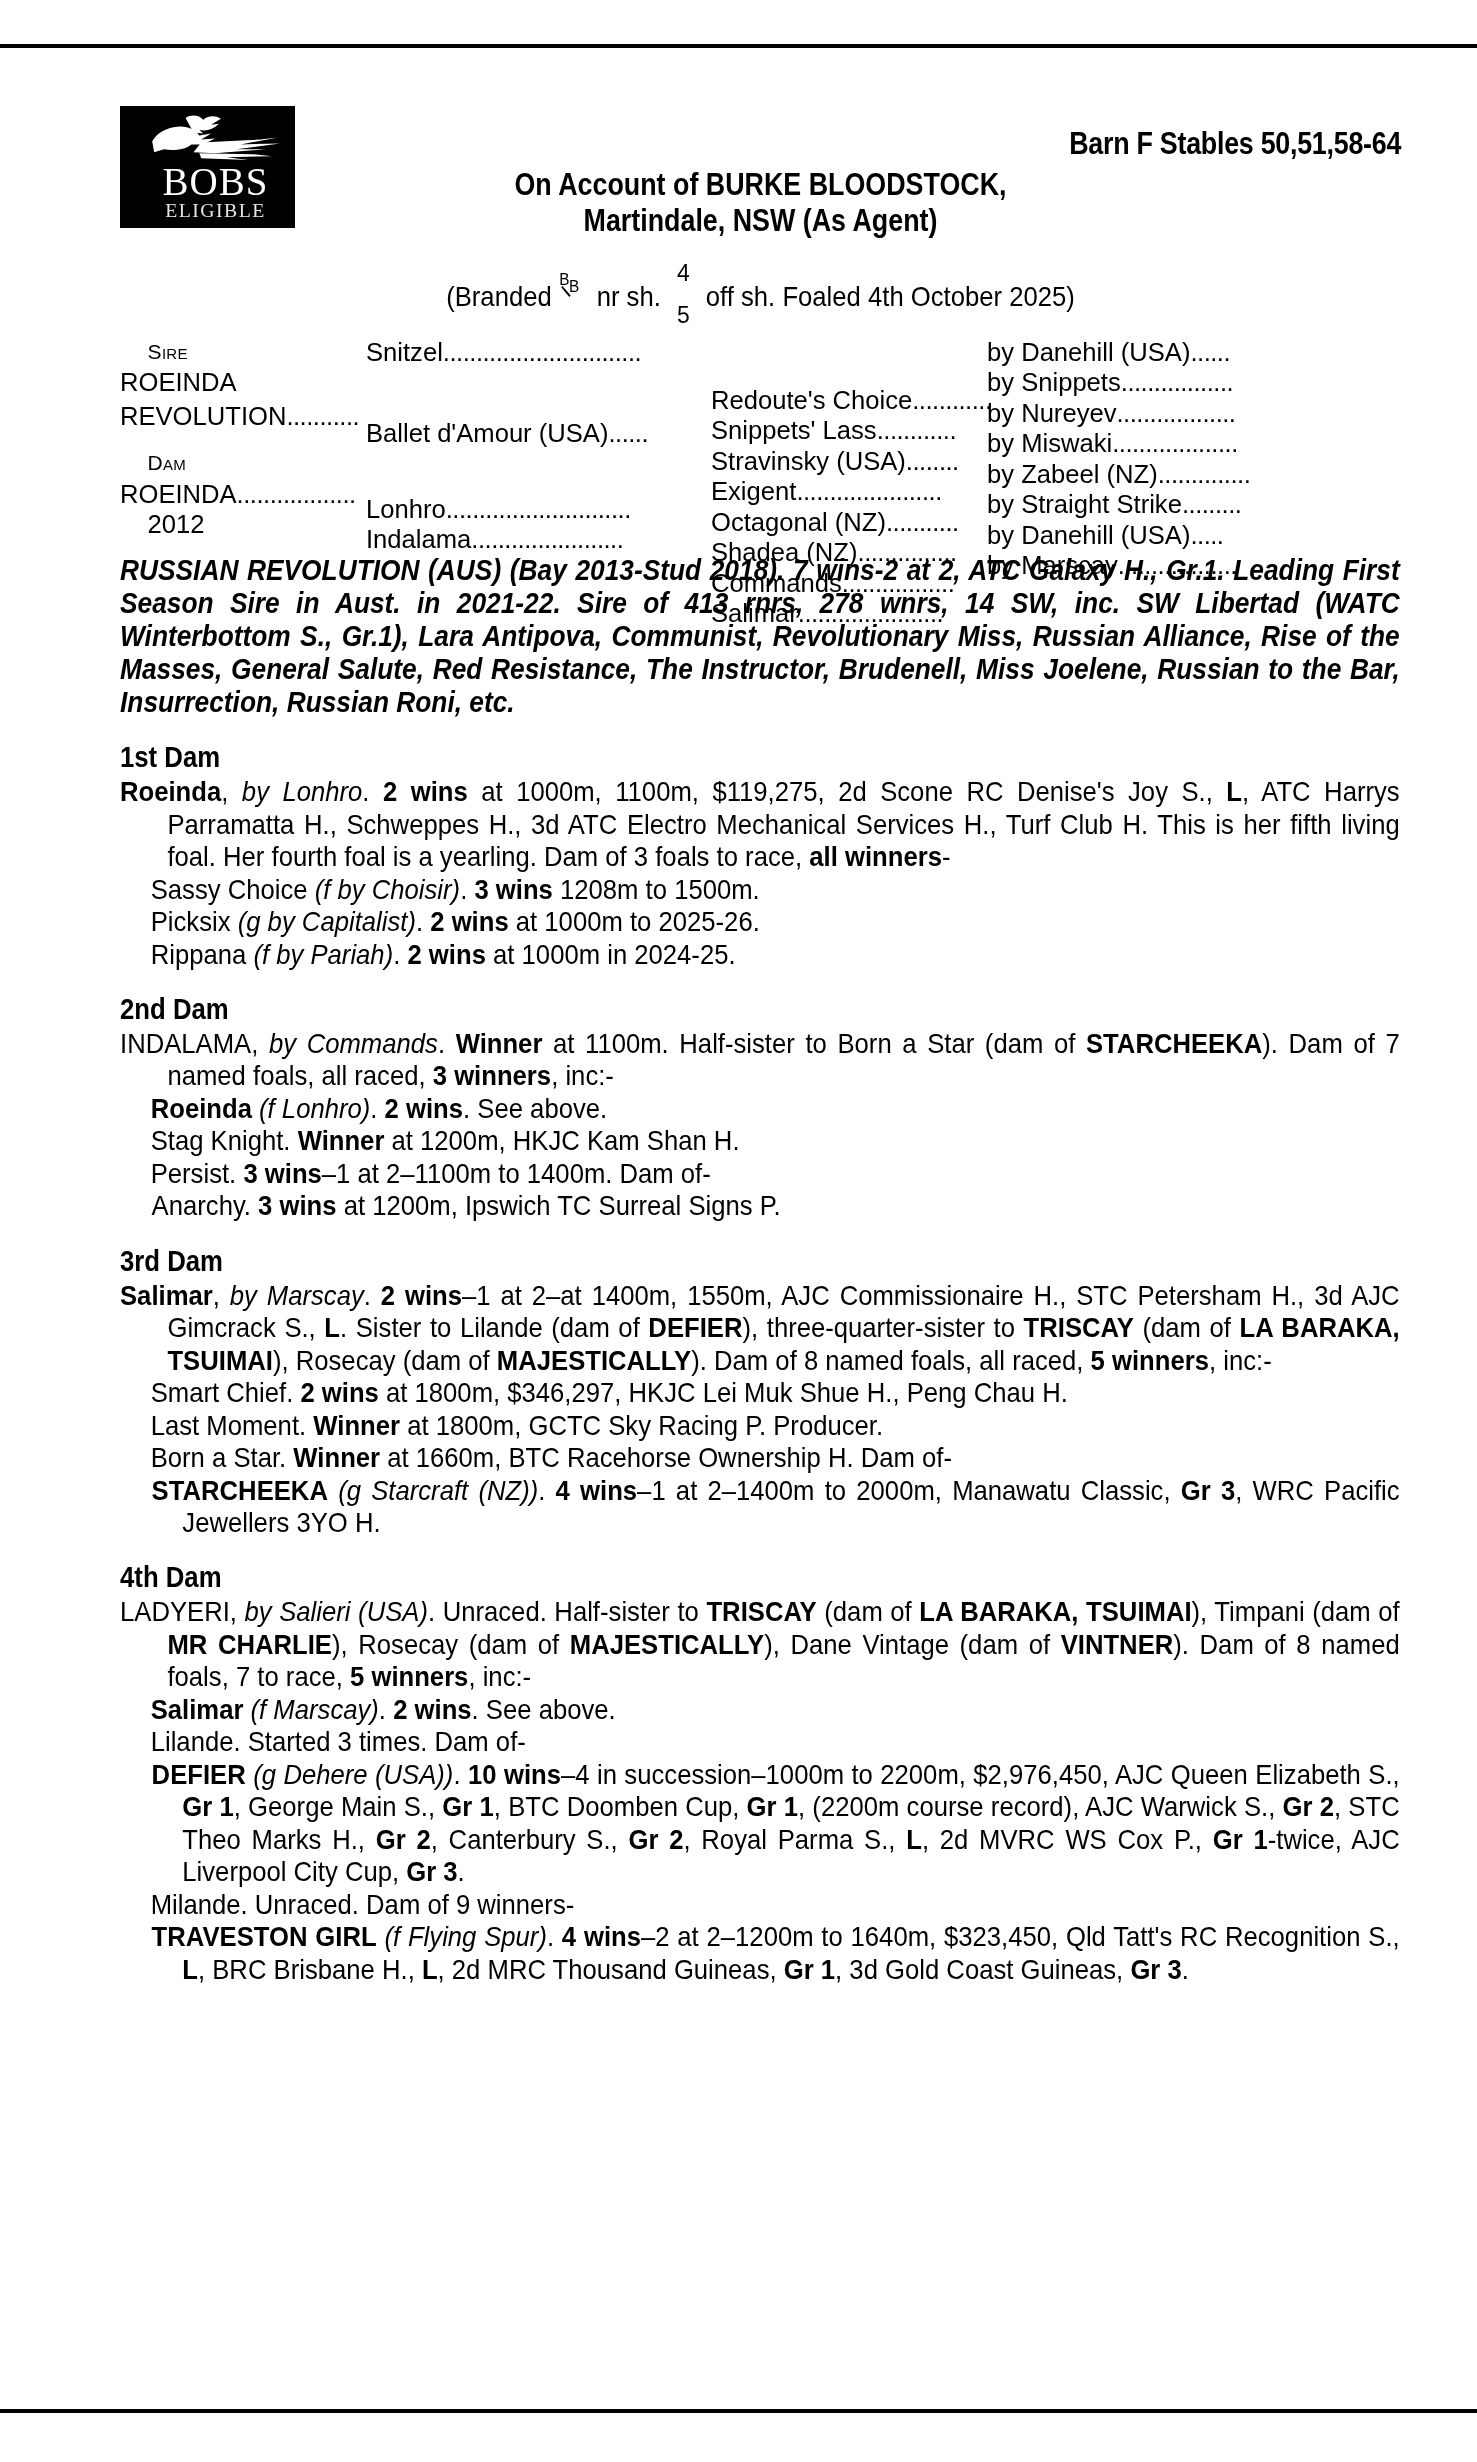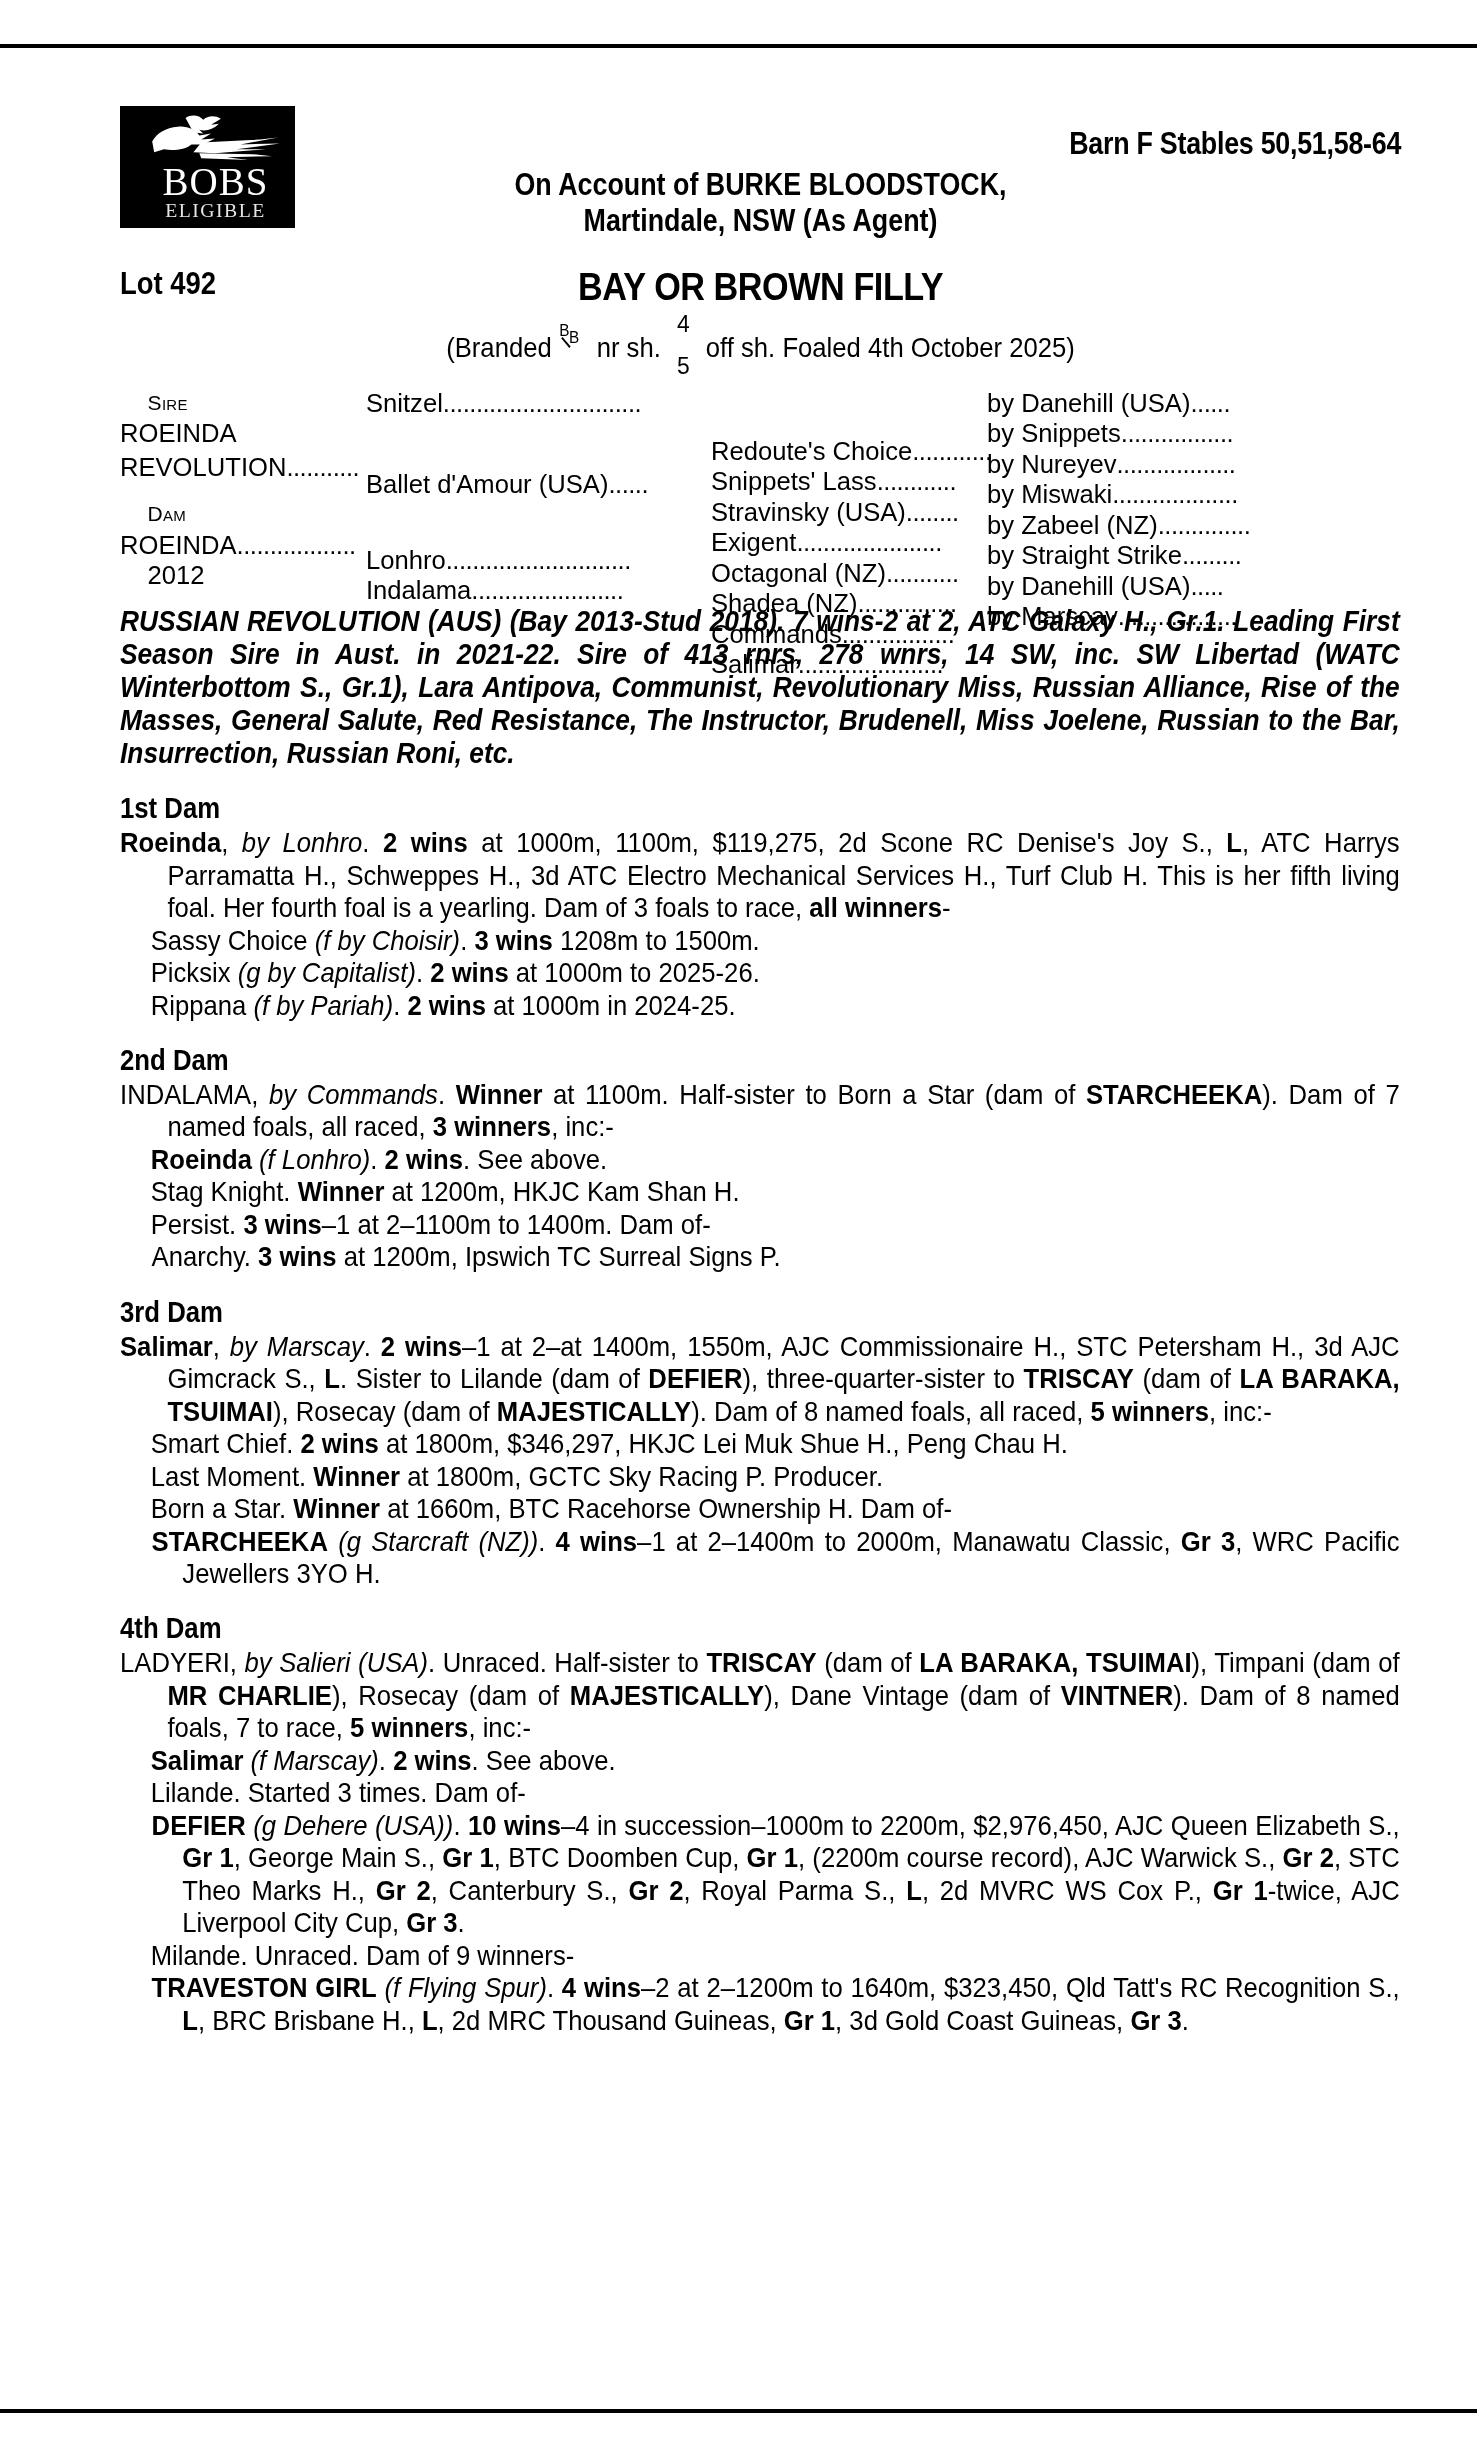--- a/index.html
+++ b/index.html
@@ -234,24 +234,20 @@
         <div class="logo-bobs">BOBS</div>
         <div class="logo-elig">ELIGIBLE</div>
       </div>
       <div class="barn">Barn F Stables 50,51,58-64</div>
       <div class="account">
         <span>On Account of BURKE BLOODSTOCK,</span>
         <span class="account-l2">Martindale, NSW (As Agent)</span>
       </div>
     </div>
 
-    <div class="lotline">
-      <div class="lot">Lot 492</div>
-      <div class="title">BAY OR BROWN FILLY</div>
-    </div>
 
     <div class="branded">
       <span>(Branded</span>
       <span class="brandsym">
         <svg width="33" height="39" viewBox="0 0 34 40" style="font-size:28px">
           <text x="0" y="16" font-family="Liberation Sans, sans-serif" font-size="17" fill="#000">B</text>
           <text x="11" y="24" font-family="Liberation Sans, sans-serif" font-size="17" fill="#000">B</text>
           <path d="M3 18 L12 28" stroke="#000" stroke-width="2" fill="none"></path>
         </svg>
       </span>

